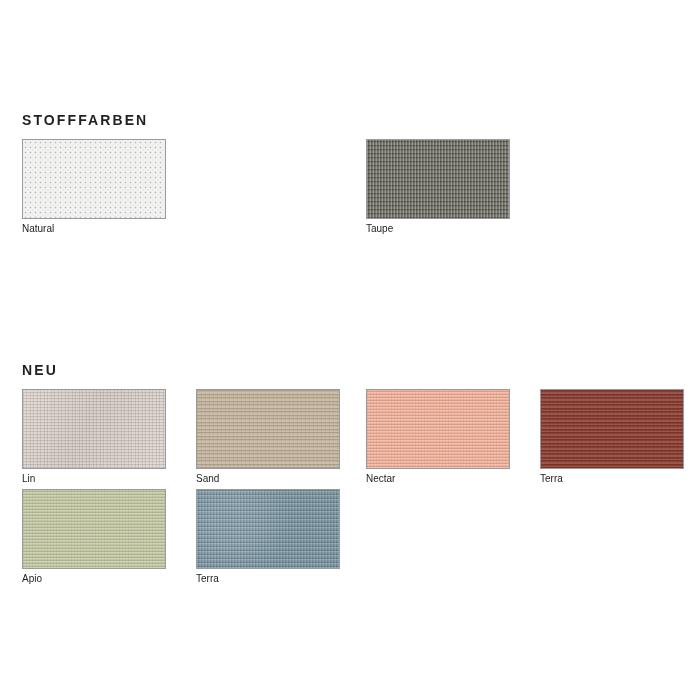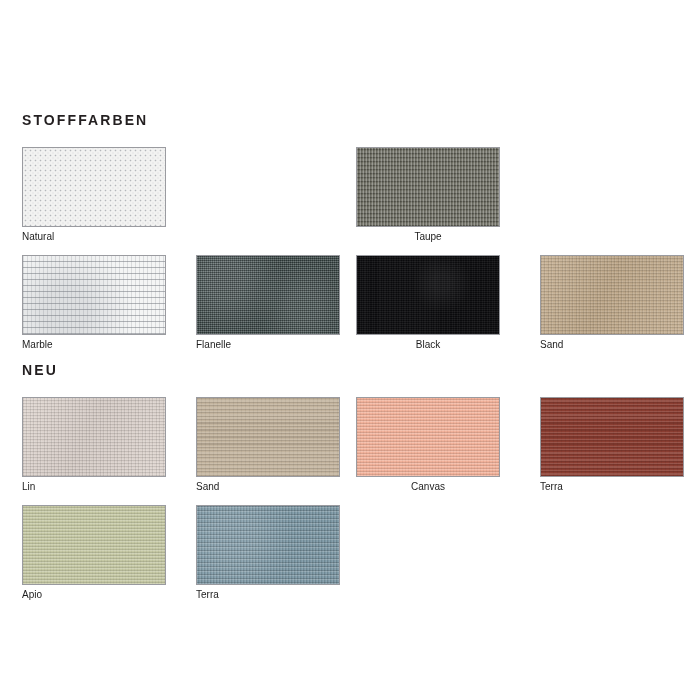--- a/index.html
+++ b/index.html
@@ -45,31 +45,30 @@
     position: absolute;
     left: 0;
     top: 27px;
     width: 700px;
   }
 
   .swatch-row {
     position: relative;
     height: 100px;
     width: 624px;
-    margin-top: 8px;
   }
 
   .swatch-cell {
     position: absolute;
     top: 0;
     width: 144px;
   }
   .swatch-cell.col0 { left: 22px; }
   .swatch-cell.col1 { left: 196px; }
-  .swatch-cell.col2 { left: 356px; text-align: center; }
+  .swatch-cell.col2 { left: 366px; }
   .swatch-cell.col3 { left: 540px; }
 
   .swatch-chip {
     width: 144px;
     height: 80px;
     box-sizing: border-box;
     border: 1px solid #9a9ba0;
     position: relative;
     overflow: hidden;
     background-color: #cccccc;
@@ -175,46 +174,20 @@
           <div class="swatch-label">Natural</div>
         </div>
         <div class="swatch-cell col2">
           <div class="swatch-chip" style="background-color: rgb(111, 111, 100); border-color: rgb(154, 155, 160);">
             <div class="tex tex-ribbed"></div>
           </div>
           <div class="swatch-label">Taupe</div>
         </div>
       </div>
 
-      <div class="swatch-row">
-        <div class="swatch-cell col0">
-          <div class="swatch-chip" style="background-color: rgb(244, 245, 245); border-color: rgb(154, 155, 160);">
-            <div class="tex tex-marble"></div>
-          </div>
-          <div class="swatch-label">Marble</div>
-        </div>
-        <div class="swatch-cell col1">
-          <div class="swatch-chip" style="background-color: rgb(66, 80, 79); border-color: rgb(154, 155, 160);">
-            <div class="tex tex-flannel"></div>
-          </div>
-          <div class="swatch-label">Flanelle</div>
-        </div>
-        <div class="swatch-cell col2">
-          <div class="swatch-chip" style="background-color: rgb(10, 10, 12); border-color: rgb(154, 155, 160);">
-            <div class="tex tex-black"></div>
-          </div>
-          <div class="swatch-label">Black</div>
-        </div>
-        <div class="swatch-cell col3">
-          <div class="swatch-chip" style="background-color: rgb(194, 171, 140); border-color: rgb(154, 155, 160);">
-            <div class="tex tex-linen"></div>
-          </div>
-          <div class="swatch-label">Sand</div>
-        </div>
-      </div>
 
     </div>
   </section>
 
   <section class="section" id="section-neu">
     <h2 class="section-heading">NEU</h2>
     <div class="swatch-grid">
 
       <div class="swatch-row">
         <div class="swatch-cell col0">
@@ -226,21 +199,21 @@
         <div class="swatch-cell col1">
           <div class="swatch-chip" style="background-color: rgb(195, 180, 158); border-color: rgb(154, 155, 160);">
             <div class="tex tex-fineweave"></div>
           </div>
           <div class="swatch-label">Sand</div>
         </div>
         <div class="swatch-cell col2">
           <div class="swatch-chip" style="background-color: rgb(243, 179, 156); border-color: rgb(154, 155, 160);">
             <div class="tex tex-horizontal"></div>
           </div>
-          <div class="swatch-label">Canvas</div>
+          <div class="swatch-label">Nectar</div>
         </div>
         <div class="swatch-cell col3">
           <div class="swatch-chip" style="background-color: rgb(138, 61, 49); border-color: rgb(154, 155, 160);">
             <div class="tex tex-fineweave"></div>
           </div>
           <div class="swatch-label">Terra</div>
         </div>
       </div>
 
       <div class="swatch-row">

